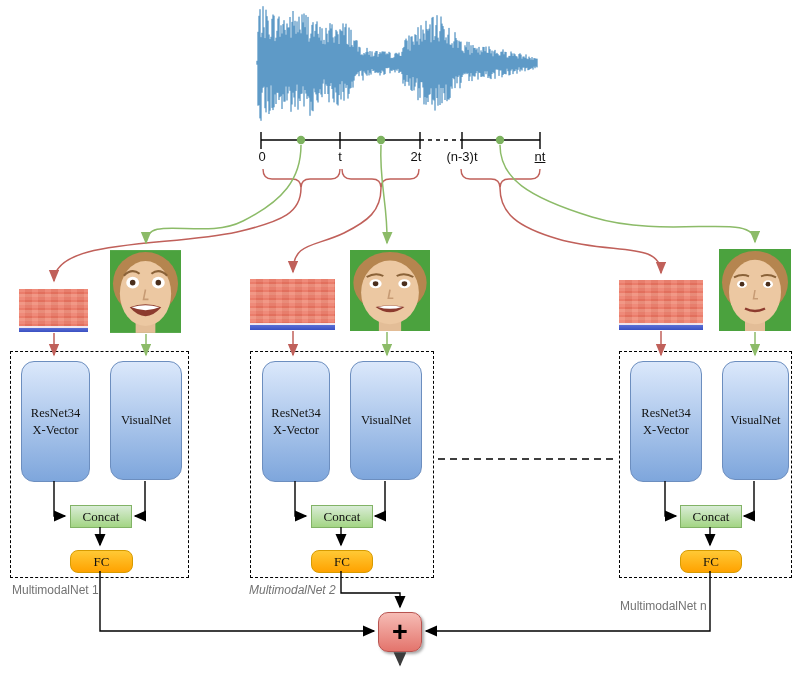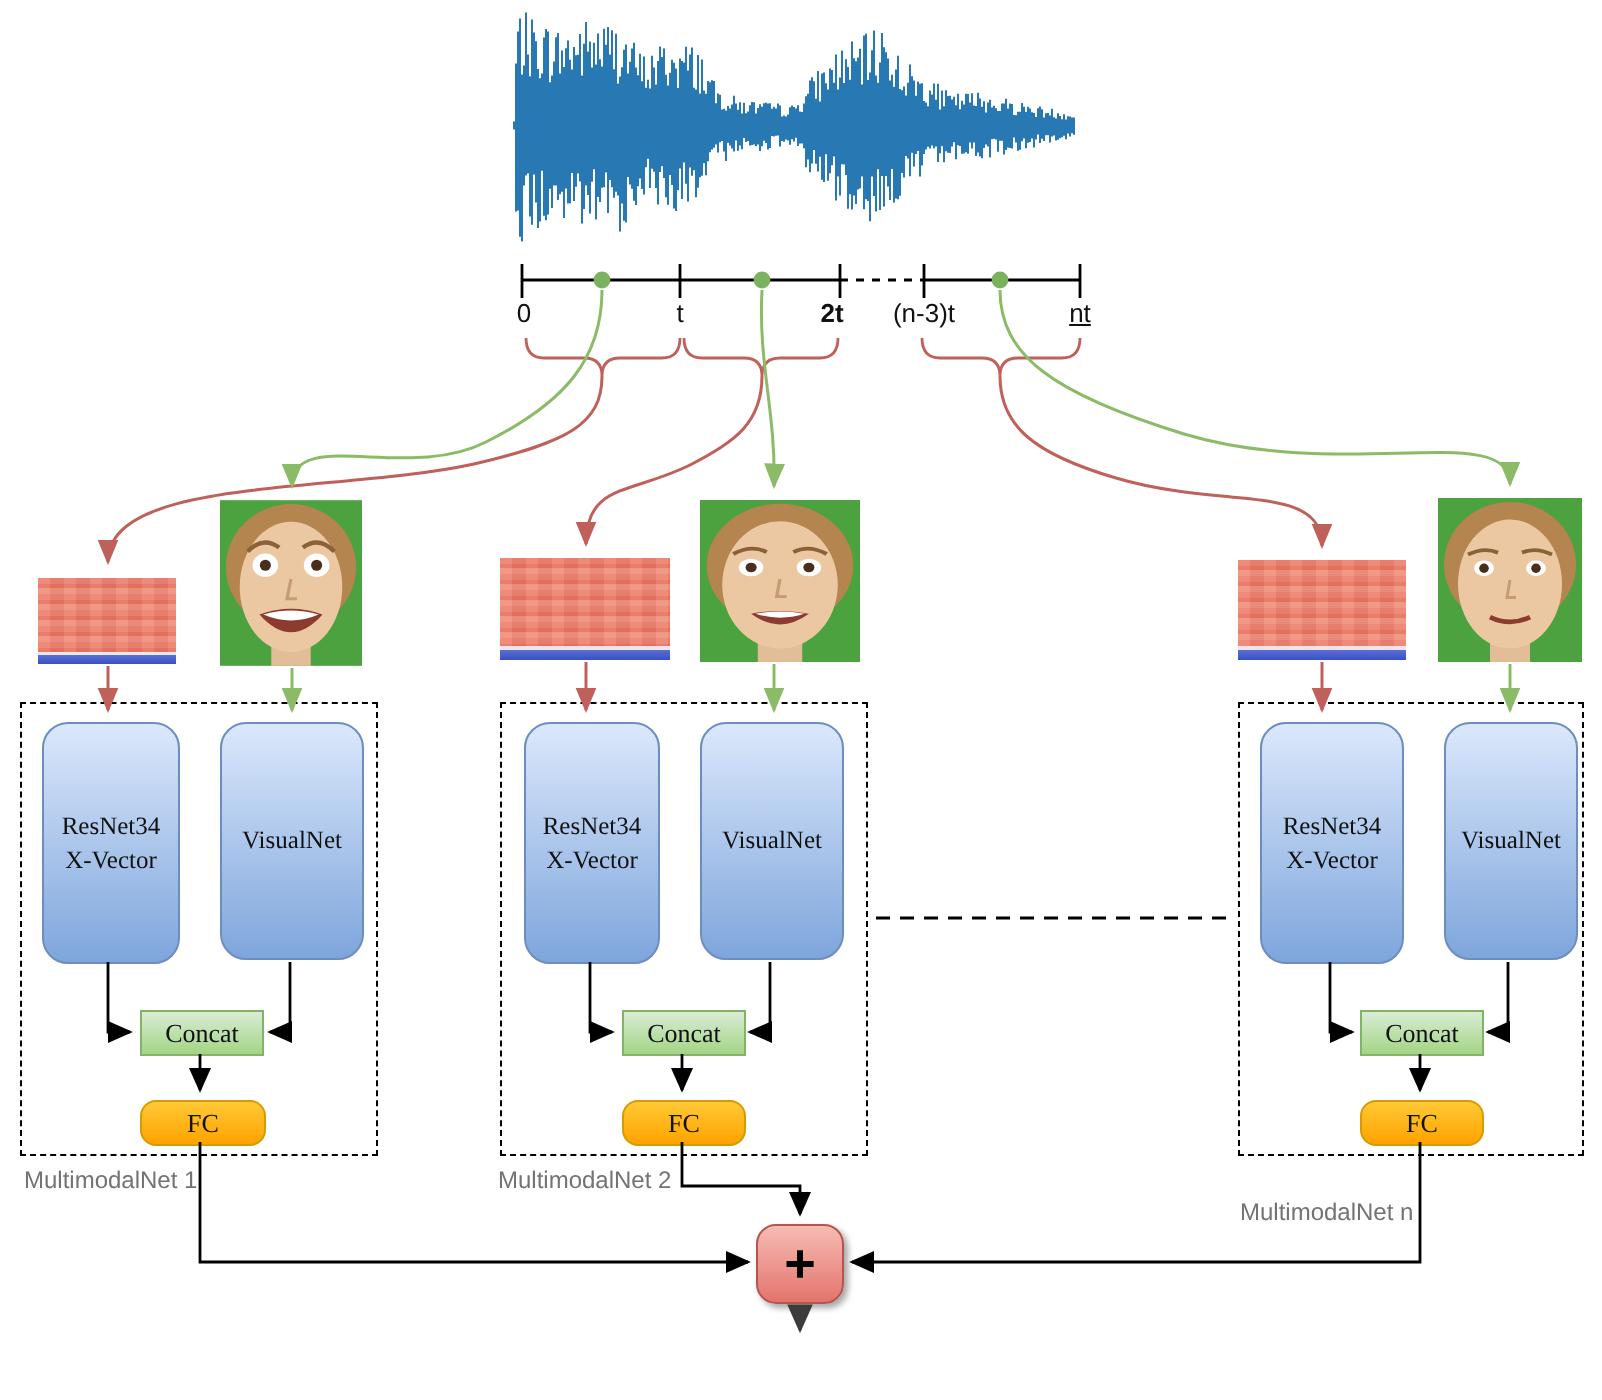--- a/index.html
+++ b/index.html
@@ -135,21 +135,21 @@
       <path d="M341 571 L341 593 L400 593 L400 607" marker-end="url(#mBlack)"></path>
       <path d="M710 571 L710 631 L426 631" marker-end="url(#mBlack)"></path>
     </g>
     <path d="M400 653 L400 665" fill="none" stroke="#3c3c3c" stroke-width="1.6" marker-end="url(#mGray)"></path>
 
     <line x1="438" y1="459" x2="616" y2="459" stroke="#000" stroke-width="1.4" stroke-dasharray="7 5"></line>
   </svg>
 
   <div class="tick-label" style="left:254px;width:16px;">0</div>
   <div class="tick-label" style="left:332px;width:16px;">t</div>
-  <div class="tick-label" style="left:405px;width:22px;font-weight:bold;">2t</div>
+  <div class="tick-label" style="left:405px;width:22px;">2t</div>
   <div class="tick-label" style="left:440px;width:44px;">(n-3)t</div>
   <div class="tick-label" style="left:528px;width:24px;text-decoration:underline;">nt</div>
 
   <div class="spectrogram" style="left:19px;top:289px;width:69px;height:43px;"></div>
   <div class="spectrogram" style="left:250px;top:279px;width:85px;height:51px;"></div>
   <div class="spectrogram" style="left:619px;top:280px;width:84px;height:50px;"></div>
 
   <div class="face" style="left:110px;top:250px;width:71px;height:83px;">
     <svg width="71" height="83" viewBox="0 0 72 84">
       <rect x="0" y="0" width="72" height="84" fill="#4ba23e"></rect>
@@ -208,21 +208,21 @@
   <div class="concat" style="left:70px;top:505px;width:60px;height:21px;">Concat</div>
   <div class="fc" style="left:70px;top:550px;width:61px;height:21px;">FC</div>
   <div class="caption" style="left:12px;top:583px;">MultimodalNet 1</div>
 
   <div class="mblock" style="left:250px;top:351px;width:182px;height:225px;"></div>
   <div class="netbox" style="left:262px;top:361px;width:66px;height:119px;">ResNet34
 X-Vector</div>
   <div class="netbox" style="left:350px;top:361px;width:70px;height:117px;">VisualNet</div>
   <div class="concat" style="left:311px;top:505px;width:60px;height:21px;">Concat</div>
   <div class="fc" style="left:311px;top:550px;width:60px;height:21px;">FC</div>
-  <div class="caption" style="left:249px;top:583px;">MultimodalNet 2</div>
+  <div class="caption" style="left:249px;top:583px;font-style:italic;">MultimodalNet 2</div>
 
   <div class="mblock" style="left:619px;top:351px;width:171px;height:225px;"></div>
   <div class="netbox" style="left:630px;top:361px;width:70px;height:119px;">ResNet34
 X-Vector</div>
   <div class="netbox" style="left:722px;top:361px;width:65px;height:117px;">VisualNet</div>
   <div class="concat" style="left:680px;top:505px;width:60px;height:21px;">Concat</div>
   <div class="fc" style="left:680px;top:550px;width:60px;height:21px;">FC</div>
   <div class="caption" style="left:620px;top:583px;margin-top:16px;">MultimodalNet n</div>
 
   <div class="sum">

